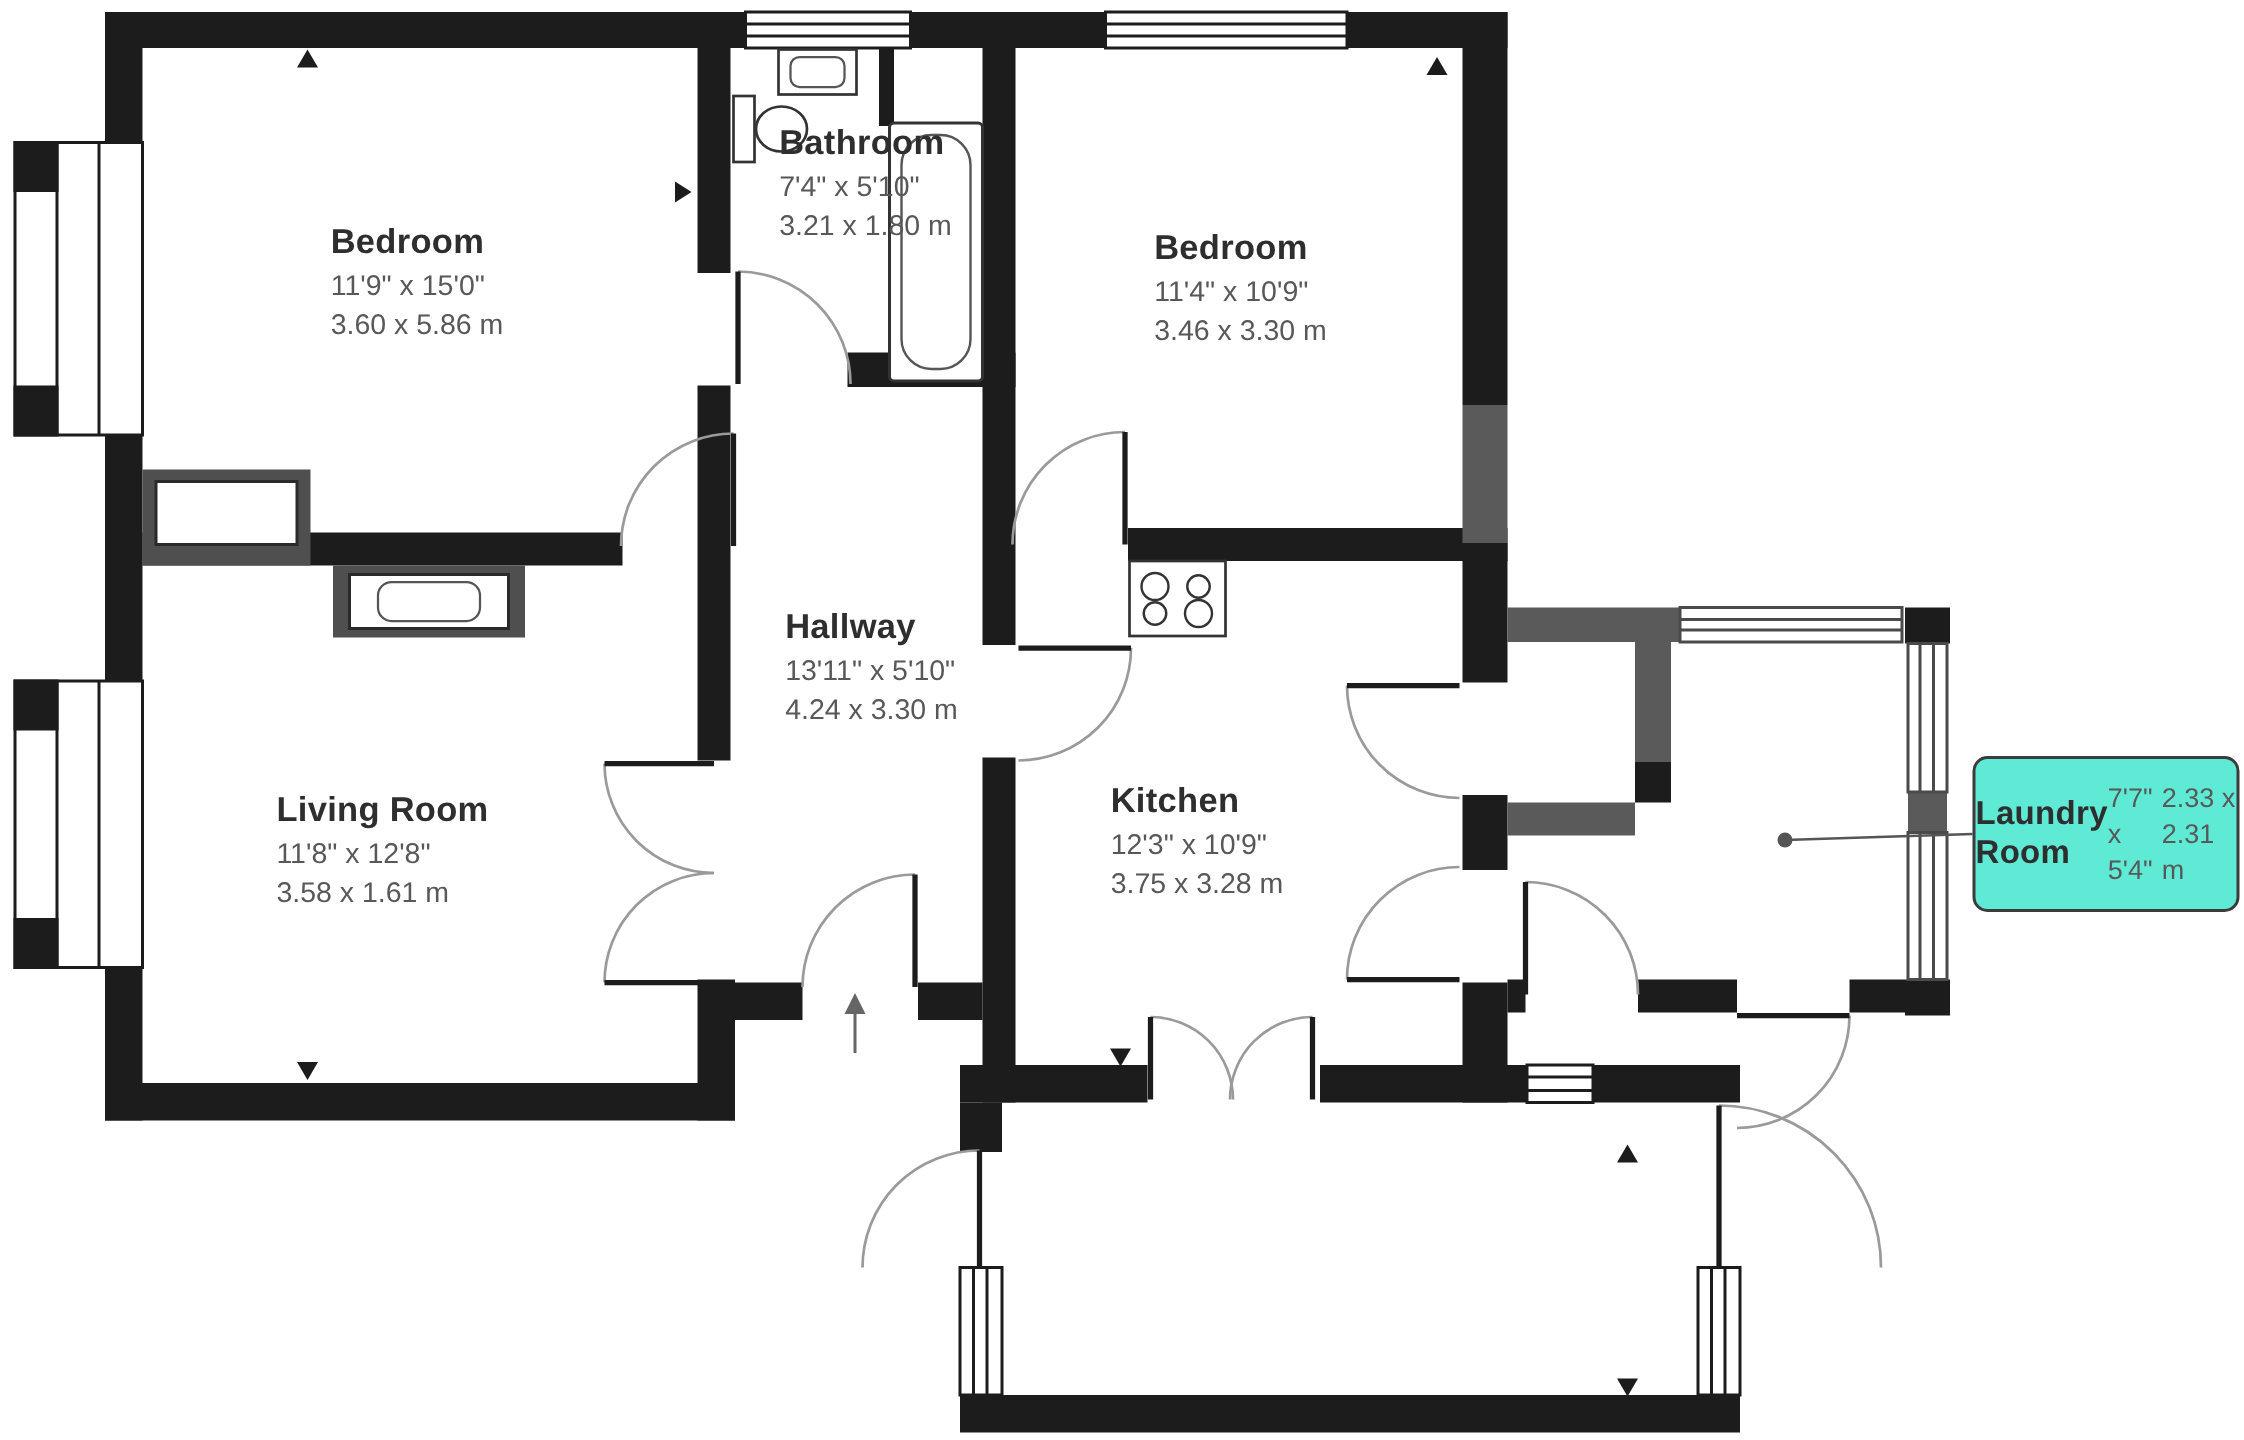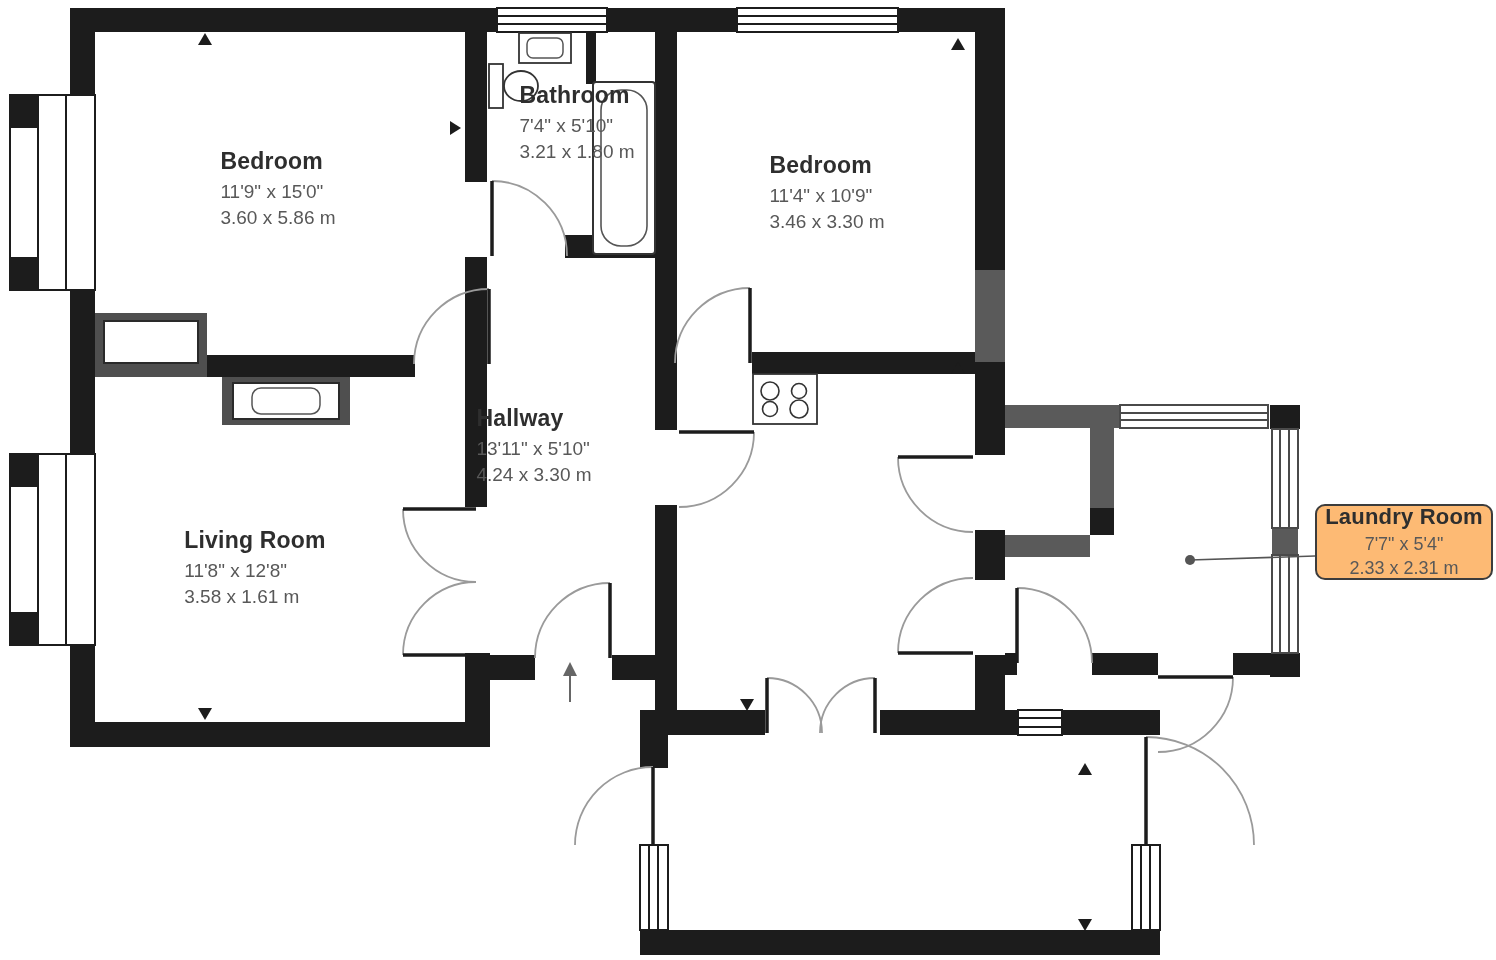--- a/index.html
+++ b/index.html
@@ -2,22 +2,22 @@
 <html><head>
 <meta charset="utf-8">
 <style>
   html,body{margin:0;padding:0;background:#fff;}
   .stage{position:relative;width:1496px;height:960px;background:#fff;overflow:hidden;
          font-family:"Liberation Sans",sans-serif;}
   svg.plan{position:absolute;left:0;top:0;}
   .room-label{position:absolute;transform:translate(-50%,-50%);white-space:nowrap;z-index:5;}
   .room-name{font-size:23px;font-weight:700;color:#2e2e2e;margin-bottom:4px;letter-spacing:.2px;}
   .room-dim{font-size:19px;color:#585858;line-height:26px;}
-  .callout{position:absolute;left:1315px;top:504px;width:178px;height:76px;border:2px solid #3c3c3c;
-           border-radius:10px;background:#fdba74;box-sizing:border-box;display:flex;flex-direction:column;
+  .callout{position:absolute;left:1315px;top:504px;width:178px;height:104px;border:2px solid #3c3c3c;
+           border-radius:10px;background:#5eead4;box-sizing:border-box;display:flex;flex-direction:row;
            align-items:center;justify-content:center;z-index:6;}
   .callout .room-name{font-size:22px;margin-bottom:2px;}
   .callout .room-dim{font-size:18px;line-height:24px;}
 </style>
 </head>
 <body>
 
 <div class="stage">
 
   <svg class="plan" width="1496" height="960" viewBox="0 0 1496 960">
@@ -250,32 +250,37 @@
     <div class="room-dim">7'4" x 5'10"</div>
     <div class="room-dim">3.21 x 1.80 m</div>
   </div>
 
   <div class="room-label" style="left:827px;top:193px">
     <div class="room-name">Bedroom</div>
     <div class="room-dim">11'4" x 10'9"</div>
     <div class="room-dim">3.46 x 3.30 m</div>
   </div>
 
-  <div class="room-label" style="left:534px;top:446px">
+  <div class="room-label" style="left:581px;top:446px">
     <div class="room-name">Hallway</div>
     <div class="room-dim">13'11" x 5'10"</div>
     <div class="room-dim">4.24 x 3.30 m</div>
   </div>
 
   <div class="room-label" style="left:255px;top:568px">
     <div class="room-name">Living Room</div>
     <div class="room-dim">11'8" x 12'8"</div>
     <div class="room-dim">3.58 x 1.61 m</div>
   </div>
 
+  <div class="room-label" style="left:798px;top:562px">
+    <div class="room-name">Kitchen</div>
+    <div class="room-dim">12'3" x 10'9"</div>
+    <div class="room-dim">3.75 x 3.28 m</div>
+  </div>
 
 
   <div class="callout">
     <div class="room-name">Laundry Room</div>
     <div class="room-dim">7'7" x 5'4"</div>
     <div class="room-dim">2.33 x 2.31 m</div>
   </div>
 
 </div>
 

